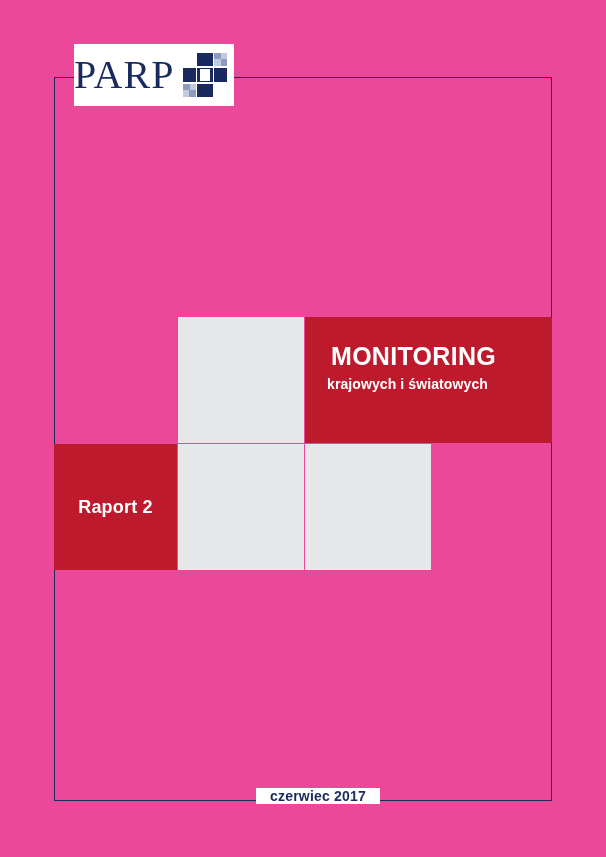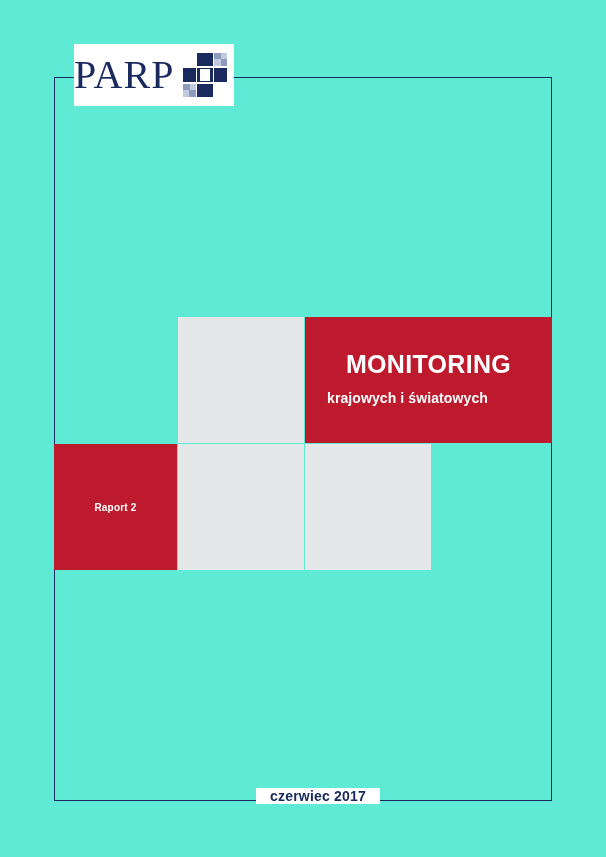--- a/index.html
+++ b/index.html
@@ -14,21 +14,21 @@
     position: relative;
     overflow: hidden;
   }
 
   .page {
     position: absolute;
     left: 0;
     top: 0;
     width: 606px;
     height: 857px;
-    background: #5eead4;
+    background: #ec4899;
   }
 
   
   .cover-frame {
     position: absolute;
     left: 54px;
     top: 77px;
     width: 498px;
     height: 724px;
     border: 1px solid #1b2a5e;
@@ -84,22 +84,21 @@
     width: 247px;
     height: 126px;
     padding: 22px 22px 0 22px;
   }
   .title-main {
     color: #ffffff;
     font-size: 25px;
     font-weight: 700;
     line-height: 1.08;
     letter-spacing: 0.3px;
-    margin: 12px;
-    text-align: center;
+    margin: 4px;
   }
   .title-sub {
     color: #ffffff;
     font-size: 14px;
     font-weight: 700;
     margin: 6px 0 4px 0;
     letter-spacing: 0.1px;
   }
 
   
@@ -107,21 +106,21 @@
     left: 54px;
     top: 444px;
     width: 123px;
     height: 126px;
     display: flex;
     align-items: center;
     justify-content: center;
   }
   .report-label {
     color: #ffffff;
-    font-size: 10px;
+    font-size: 18px;
     font-weight: 700;
     letter-spacing: 0.2px;
   }
   .tile-grey-2 {
     left: 178px;
     top: 444px;
     width: 126px;
     height: 126px;
   }
   .tile-grey-3 {

